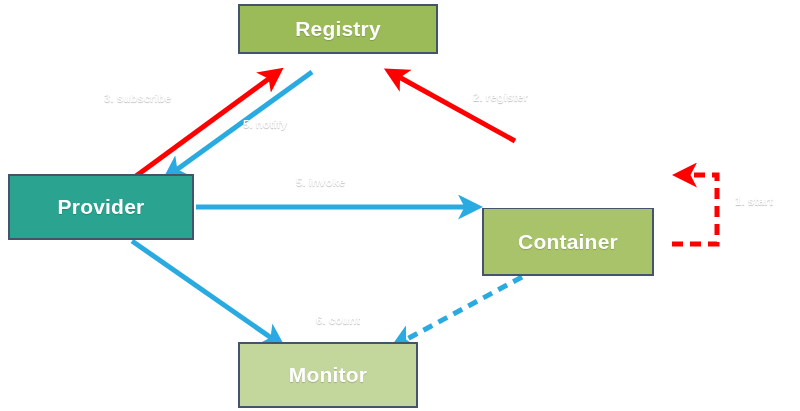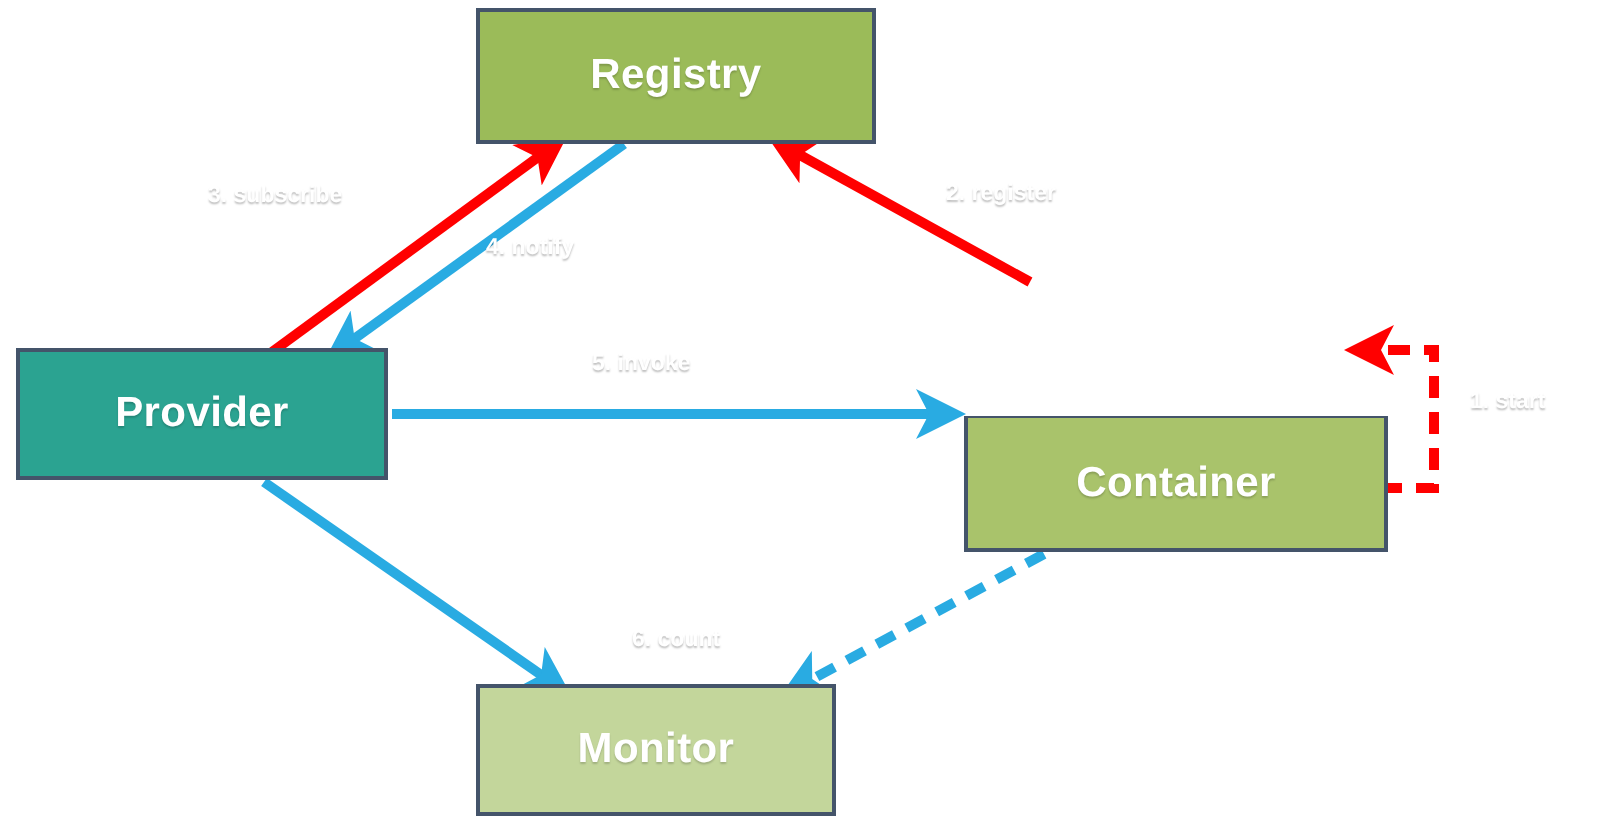--- a/index.html
+++ b/index.html
@@ -33,34 +33,34 @@
   }
   .node-label {
     color: #ffffff;
     font-weight: bold;
     font-size: 21px;
     letter-spacing: 0.2px;
     text-shadow: 0 1px 1px rgba(0,0,0,0.18);
     white-space: nowrap;
   }
   #node-registry {
-    left: 238px; top: 4px; width: 200px; height: 68px;
+    left: 238px; top: 4px; width: 200px; height: 50px;
     background: #9BBB59;
   }
   #node-consumer {
     left: 8px; top: 174px; width: 186px; height: 66px;
     background: #2BA391;
   }
   #node-provider {
     left: 482px; top: 140px; width: 188px; height: 68px;
     background: #22A08C;
     border-bottom-width: 1px;
   }
   #node-container {
-    left: 482px; top: 208px; width: 212px; height: 68px;
+    left: 482px; top: 208px; width: 172px; height: 68px;
     background: #A9C36B;
     border-top-width: 1px;
   }
   #node-monitor {
     left: 238px; top: 342px; width: 180px; height: 66px;
     background: #C3D69B;
   }
   .edge-label {
     position: absolute;
     color: #ffffff;
@@ -119,17 +119,17 @@
     <span class="node-label">Container</span>
   </div>
 
   <div class="node" id="node-monitor">
     <span class="node-label">Monitor</span>
   </div>
 
   <div class="edge-label" id="label-start">1. start</div>
   <div class="edge-label" id="label-register">2. register</div>
   <div class="edge-label" id="label-subscribe">3. subscribe</div>
-  <div class="edge-label" id="label-notify">4. notify</div>
+  <div class="edge-label" id="label-notify">5. notify</div>
   <div class="edge-label" id="label-invoke">5. invoke</div>
   <div class="edge-label" id="label-count">6. count</div>
 
 </div>
 
 </body></html>

